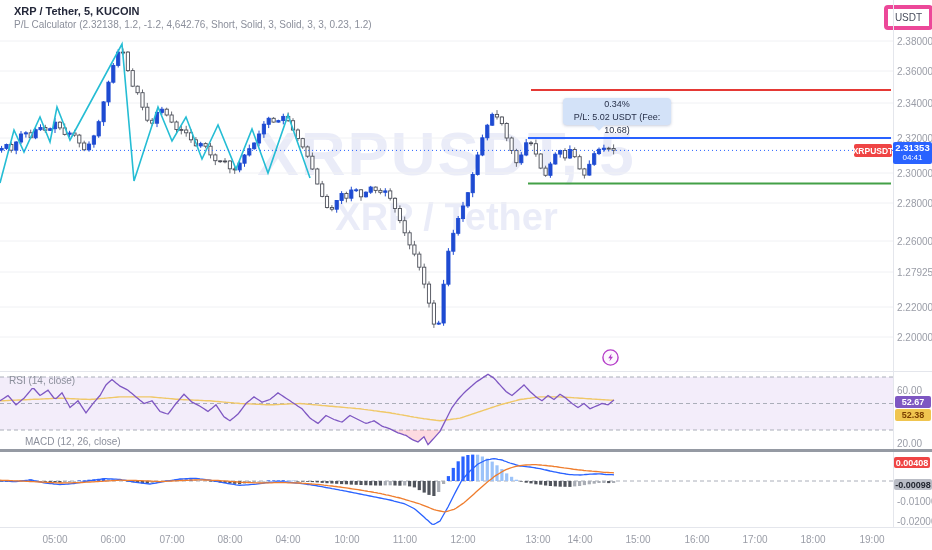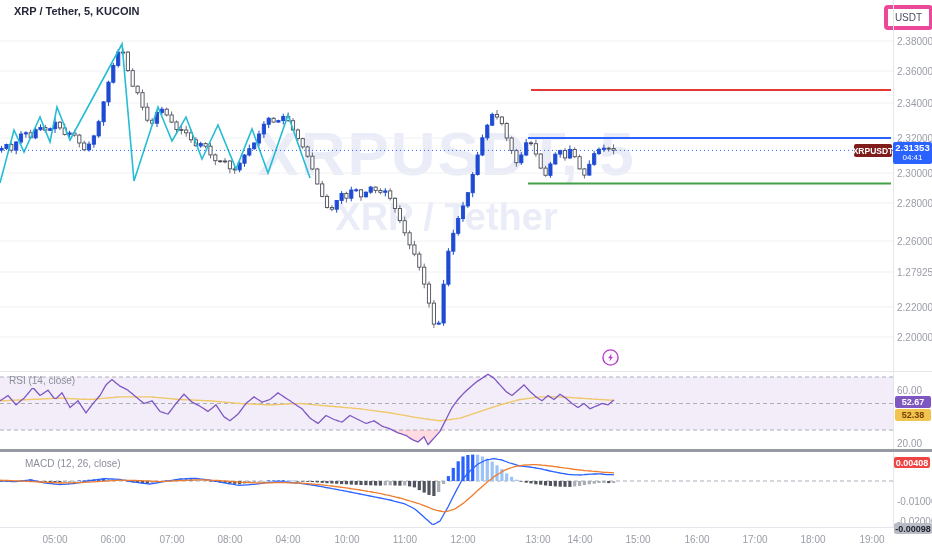--- a/index.html
+++ b/index.html
@@ -19,33 +19,33 @@
   #plot{position:absolute;left:0;top:0;z-index:2;}
   
   .tooltip{left:563px;top:98px;width:108px;height:27px;background:#d3e2f8;border-radius:4px;z-index:6;
     box-shadow:0 1px 3px rgba(40,60,120,.25);color:#273049;text-align:center;font-size:9px;line-height:13px;}
   .tt-caret{position:absolute;left:32px;bottom:-4px;width:8px;height:8px;background:#d3e2f8;transform:rotate(45deg);}
   
   .axis-label{left:897px;width:35px;font-size:10px;color:#9a9da7;z-index:3;}
   .time-label{top:534px;width:44px;text-align:center;font-size:10px;color:#9a9da7;z-index:3;}
   
   .badge{z-index:4;display:flex;align-items:center;justify-content:center;color:#fff;border-radius:2px;}
-  .sym-badge{left:854px;top:144px;width:38px;height:13px;background:#7f1d1d;font-size:8.5px;font-weight:700;}
+  .sym-badge{left:854px;top:144px;width:38px;height:13px;background:#ef4444;font-size:8.5px;font-weight:700;}
   .price-badge{left:893px;top:142px;width:39px;height:22px;background:#2962ff;flex-direction:column;line-height:10px;}
   .pb-price{font-size:9.5px;font-weight:700;}
   .pb-cd{font-size:8px;}
   .rsi-b1{left:895px;top:396px;width:36px;height:12px;background:#7e57c2;font-size:9px;font-weight:700;}
   .rsi-b2{left:895px;top:409px;width:36px;height:12px;background:#f0c54f;color:#7b3f00;font-size:9px;font-weight:700;}
   .m-b1{left:894px;top:457px;width:36px;height:11px;background:#ef4444;font-size:9px;font-weight:700;}
   .m-b2{left:944px;top:468px;width:38px;height:11px;background:#2962ff;font-size:9px;font-weight:700;}
-  .m-b3{left:894px;top:479px;width:38px;height:11px;background:#b9bcc5;color:#22262f;font-size:9px;font-weight:700;margin-top:44px;}
+  .m-b3{left:894px;top:479px;width:38px;height:11px;background:#b9bcc5;color:#22262f;font-size:9px;font-weight:700;}
   
   .pane-label{font-size:10px;color:#8b8f9b;z-index:3;cursor:pointer;}
   .rsi-label{left:9px;top:375px;}
-  .macd-label{left:9px;top:458px;padding-left:16px;}
+  .macd-label{left:9px;top:436px;padding-left:16px;}
   
   .sep{left:0;width:932px;background:#e4e6ec;z-index:3;}
   .vsep{left:893px;top:0;width:1px;height:528px;background:#e4e6ec;z-index:3;}
   .sep1{top:371px;height:1px;}
   .sep2{top:449px;height:3px;background:#959aa3;}
   .sep3{top:527px;height:1px;}
   .bolt{left:601px;top:348px;z-index:5;cursor:pointer;}
 </style>
 </head>
 <body>
@@ -464,23 +464,29 @@
         <rect x="612.0" y="148.5" width="3.2" height="1.7" fill="#ffffff" stroke="#4a4d57" stroke-width="0.9"></rect>
       </g>
       <polyline points="0,183 14,130 24,152 40,117 50,142 57,107 70,140 122,44 134,181 158,107 172,141 186,117 202,159 218,125 236,169 252,129 268,173 288,115 310,178" fill="none" stroke="#25bdd4" stroke-width="1.6"></polyline>
       <line x1="531" y1="90" x2="891" y2="90" stroke="#e53935" stroke-width="2"></line>
       <line x1="528" y1="138" x2="891" y2="138" stroke="#2962ff" stroke-width="2"></line>
       <line x1="528" y1="183.5" x2="891" y2="183.5" stroke="#43a047" stroke-width="2"></line>
       <line x1="0" y1="150.4" x2="893" y2="150.4" stroke="#2962ff" stroke-width="1" stroke-dasharray="1 3"></line>
     </svg>
 
   <div class="abs hl1">XRP / Tether, 5, KUCOIN</div>
+  <div class="abs hl2">P/L Calculator (2.32138, 1.2, -1.2, 4,642.76, Short, Solid, 3, Solid, 3, 3, 0.23, 1.2)</div>
 
   <div class="abs usdt-btn">USDT</div>
 
+  <div class="abs tooltip">
+    <div>0.34%</div>
+    <div>P/L: 5.02 USDT (Fee: 10.68)</div>
+    <div class="tt-caret"></div>
+  </div>
 
   <div class="abs pane-label rsi-label">RSI (14, close)</div>
   <div class="abs pane-label macd-label">MACD (12, 26, close)</div>
 
   <div class="abs badge sym-badge">XRPUSDT</div>
   <div class="abs badge price-badge">
     <div class="pb-price">2.31353</div>
     <div class="pb-cd">04:41</div>
   </div>
 

